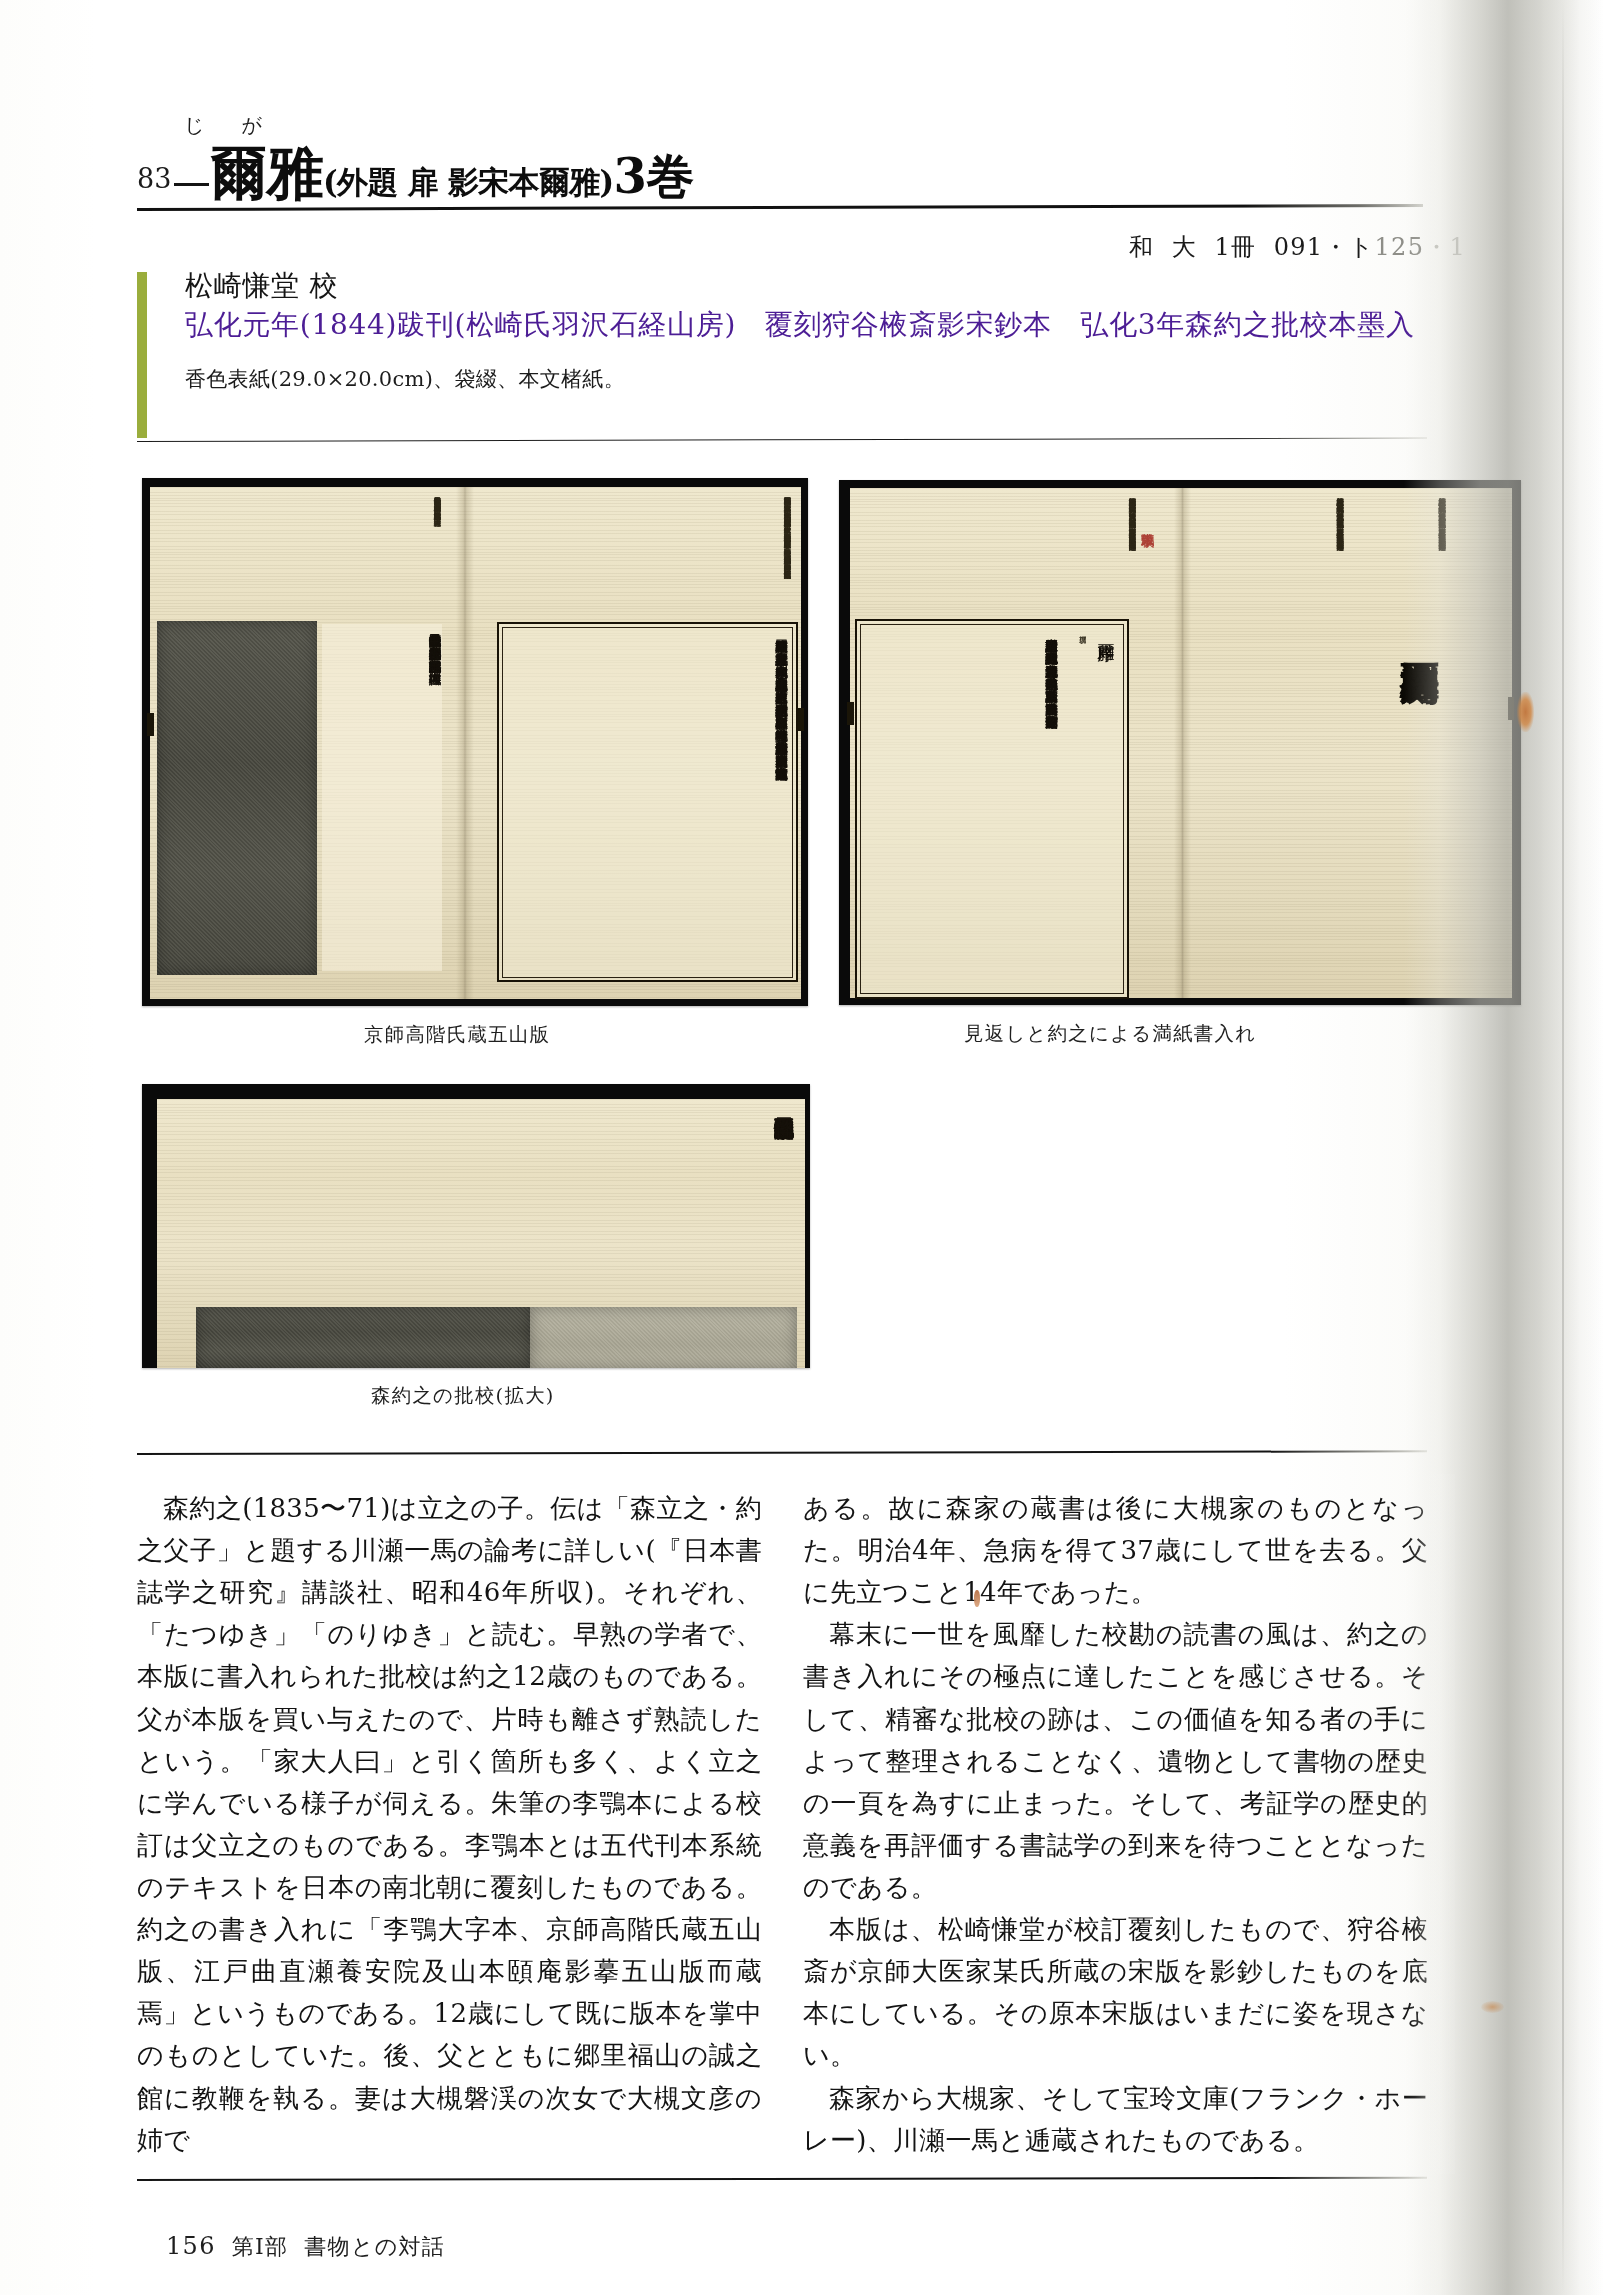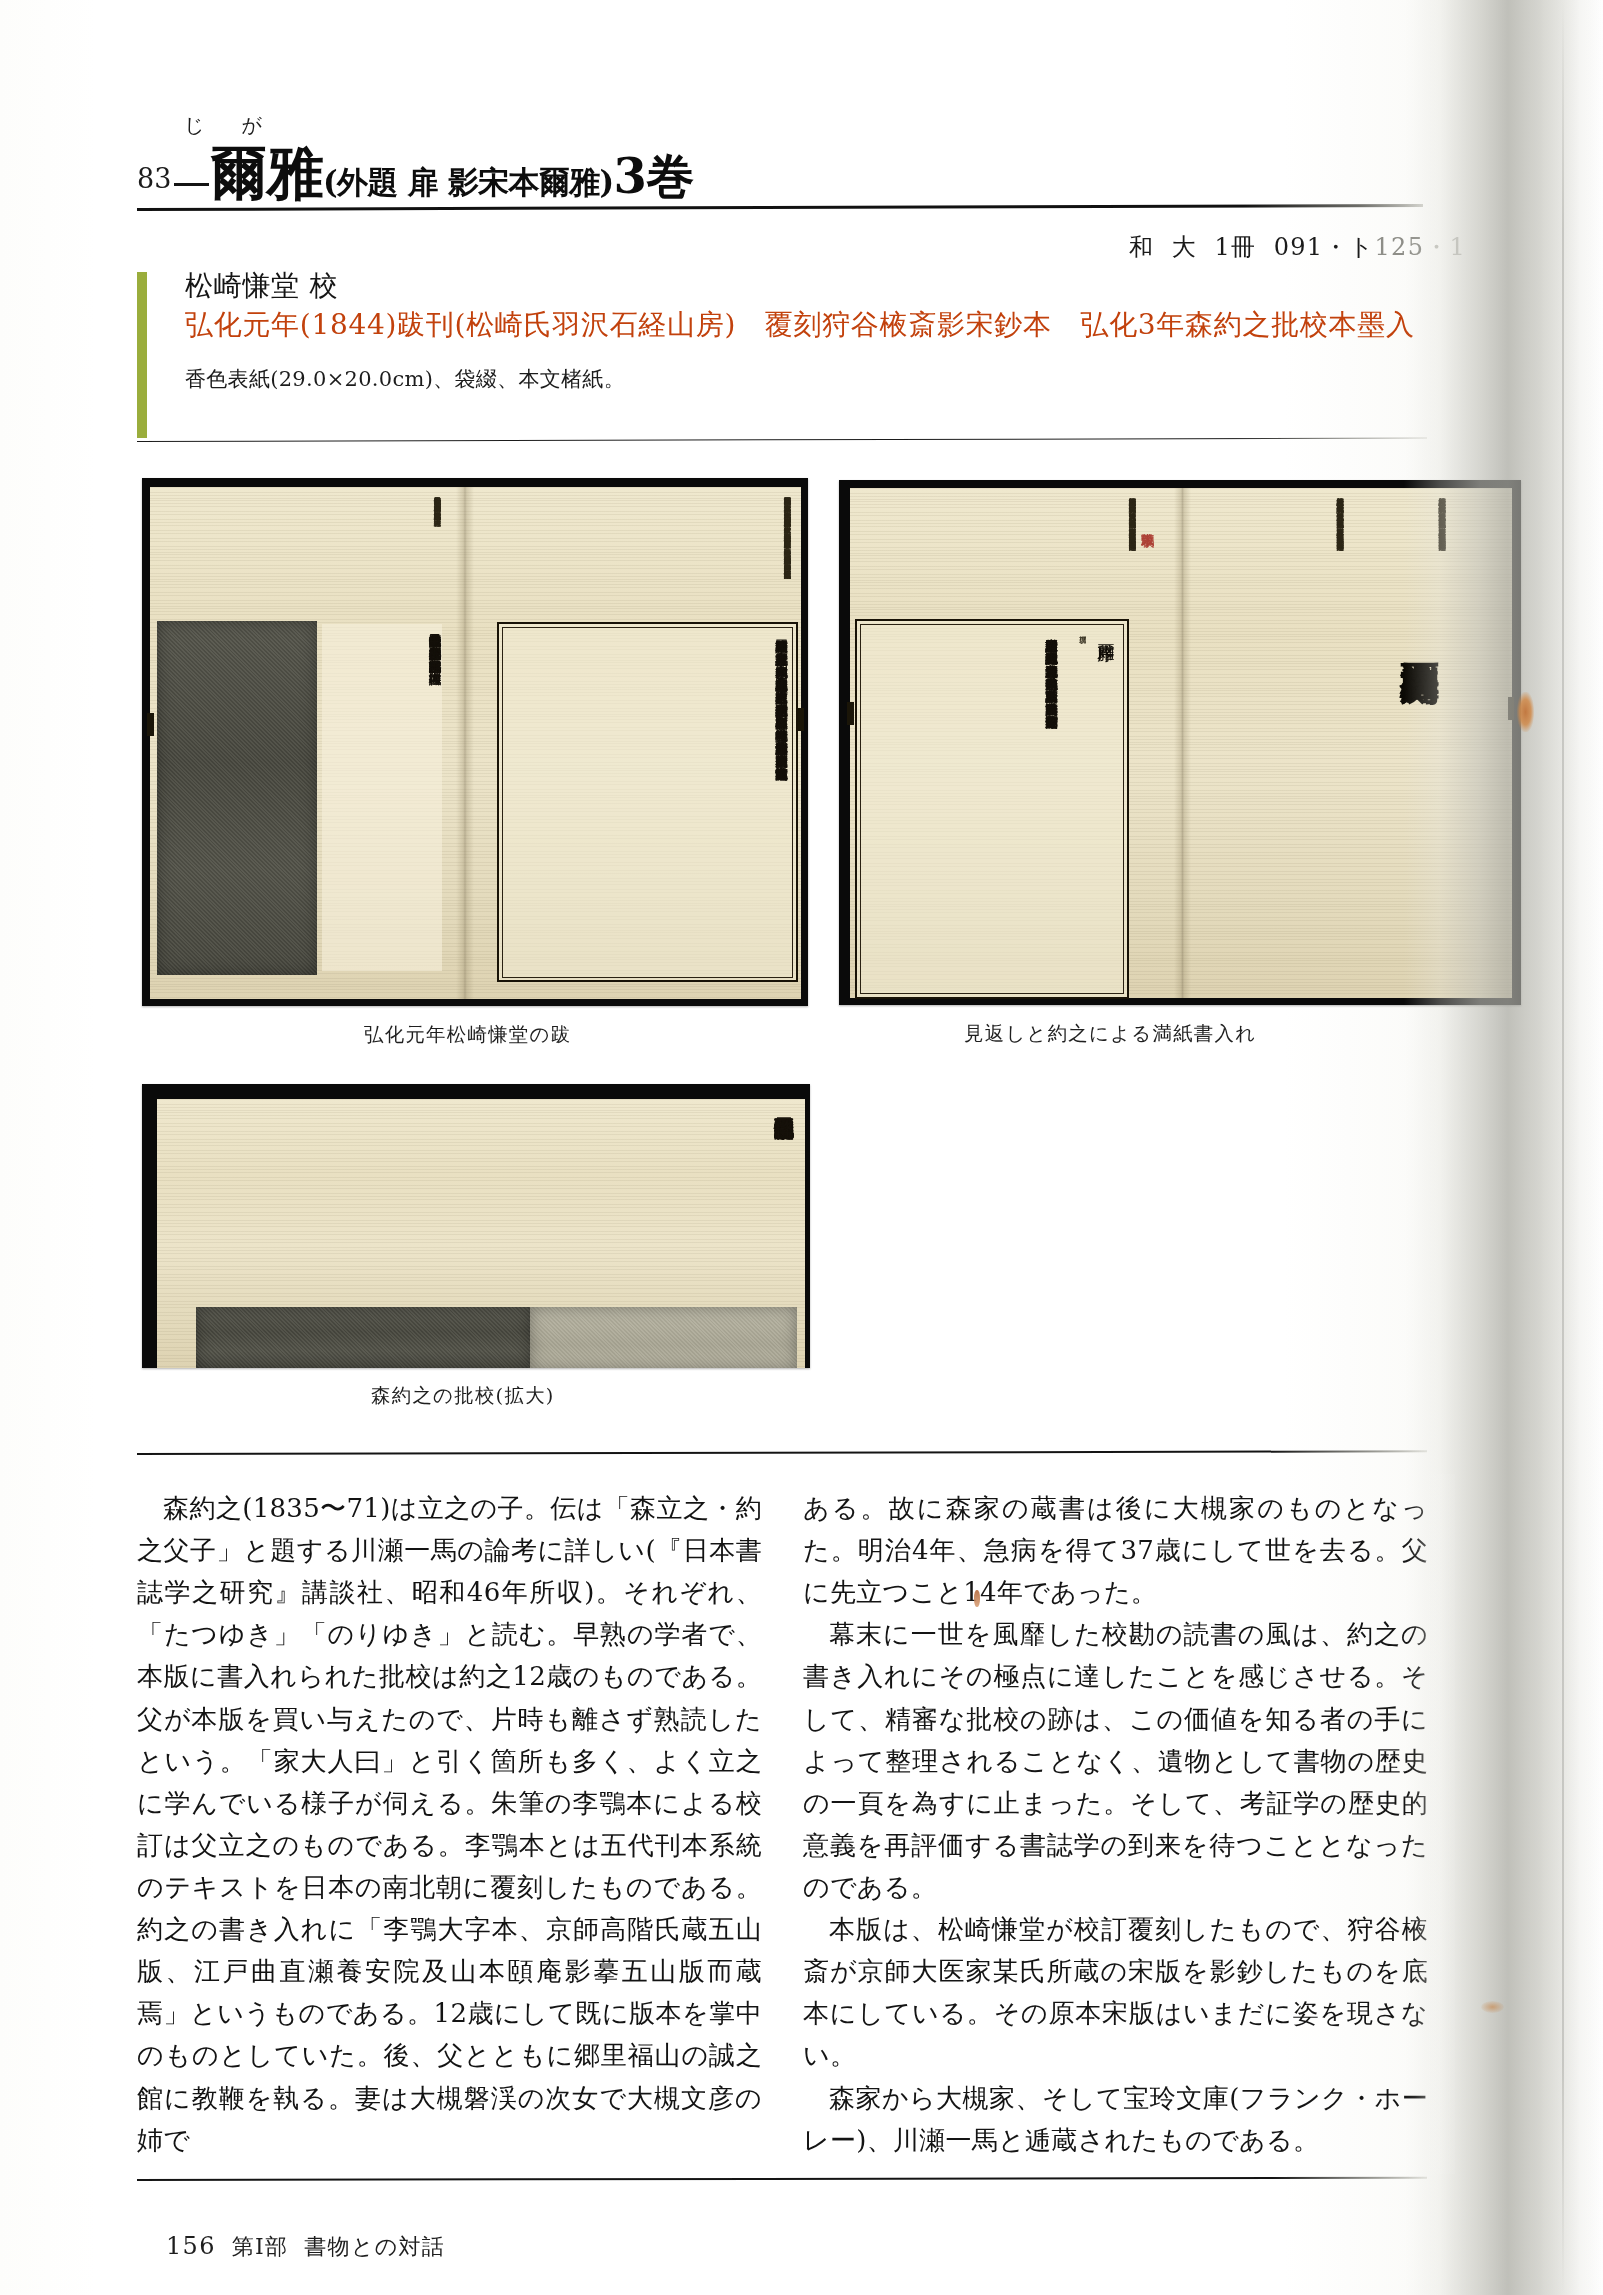--- a/index.html
+++ b/index.html
@@ -100,21 +100,21 @@
     position:absolute;left:0;top:5.3px;width:10px;height:166px;
     background:#9aad3c;
   }
   .desc-inner{padding-left:48px;}
   .desc-line1{
     font-size:28px;line-height:1.35;letter-spacing:0.7px;color:#151515;
     font-family:"DejaVu Serif","Liberation Serif",serif;
   }
   .desc-line2{
     font-size:28px;line-height:1.45;letter-spacing:0.7px;white-space:nowrap;
-    color:#c2410c;
+    color:#4c1d95;
     font-family:"DejaVu Serif","Liberation Serif",serif;
   }
   .desc-small{
     font-size:21px;line-height:1.58;letter-spacing:0.3px;color:#1c1c1c;
     margin-top:18px;white-space:nowrap;
     font-family:"DejaVu Serif","Liberation Serif",serif;
   }
 
   .rule-thin{
     position:absolute;left:137px;top:441px;width:1290px;height:1.3px;
@@ -317,21 +317,21 @@
       <div class="vtext maintext" style="left:172px;top:137px;width:120px;height:347px;background:rgba(246,240,220,.6);">又吾七十以後衰病相仍學子渡邊舊山井曦出　入持養無所不至小間則侍筆此校所載如段玉　裁阮元郝懿行諸説皆其所録入其功兩不可忘　因得連綴而書復又識</div>
 
       <div class="vtext marginalia" style="left:347px;top:4px;width:294px;height:128px;">疑於呼讀釋疑義最明者爲三巻有蔵爾雅　音釋諸本異文數紙亦分屬竄入大字本所　則大字本亦宋本而非大蜀字本也不載歳　新刻是敷但元明諸注疏本及無名氏本皆收之縊圖本　余自有訂定經本在故一依是本之舊云天保甲辰　合附巻末所以便于檢閲也若夫結字點畫不正者　亦取附經文各處下頗有異同因取各本訂正以次　春月於城松崎復識時年七十有四　昔録此刻時沼田藩士堀田筠庭元長縮其條金一　蜑所資故是剞不踰時而成顧太樸不可即用校　以十餘本于性寛廢卒業太晩久曠筠庭之高誼</div>
 
       <div class="frame" style="left:347px;top:135px;width:297px;height:356px;">
         <div class="frame-inner"></div>
         <div class="vtext maintext" style="left:6.7px;top:5.3px;width:283px;height:343px;">疑於呼讀釋疑義最明者爲三巻有蔵爾雅　音釋諸本異文數紙亦分屬竄入大字本所　則大字本亦宋本而非大蜀字本也不載歳　新刻是敷但元明諸注疏本及無名氏本皆收之縊圖本　余自有訂定經本在故一依是本之舊云天保甲辰　合附巻末所以便于檢閲也若夫結字點畫不正者　亦取附經文各處下頗有異同因取各本訂正以次　春月於城松崎復識時年七十有四　昔録此刻時沼田藩士堀田筠庭元長縮其條金一　蜑所資故是剞不踰時而成顧太樸不可即用校　以十餘本于性寛廢卒業太晩久曠筠庭之高誼</div>
       </div>
     </div>
   </div>
-  <div class="caption cap-a">弘化元年松崎慊堂の跋</div>
+  <div class="caption cap-a">京師高階氏蔵五山版</div>
 
   <div class="photo photo-b">
     <div class="book-paper">
       <div class="gutter" style="left:49%;"></div>
       <div class="tab-mark" style="left:-2.7px;top:42%;"></div>
       <div class="tab-mark" style="right:-2.7px;top:41%;"></div>
 
       <div class="vtext marginalia" style="left:5.3px;top:4px;width:281px;height:126px;">夫爾雅者所以通詁訓之指歸敍詩人之　興詠揔絶代之離詞㑹同實而殊號者也　誠九流之津渉六藝之鈐鍵學覽者之渾　奧摛翰者之華苑也若乃可以博物不惑　多識於鳥獸草木之名者莫近於爾雅爾　雅者蓋興於中古隆於漢氏豹鼠既辨其　紫亦顯英儒贍聞之士洪筆麗藻之客麾</div>
 
       <div class="vtext marginalia redink" style="left:279px;top:35px;width:25.4px;height:134px;font-size:13.4px;">朱筆以李鶚本校</div>

